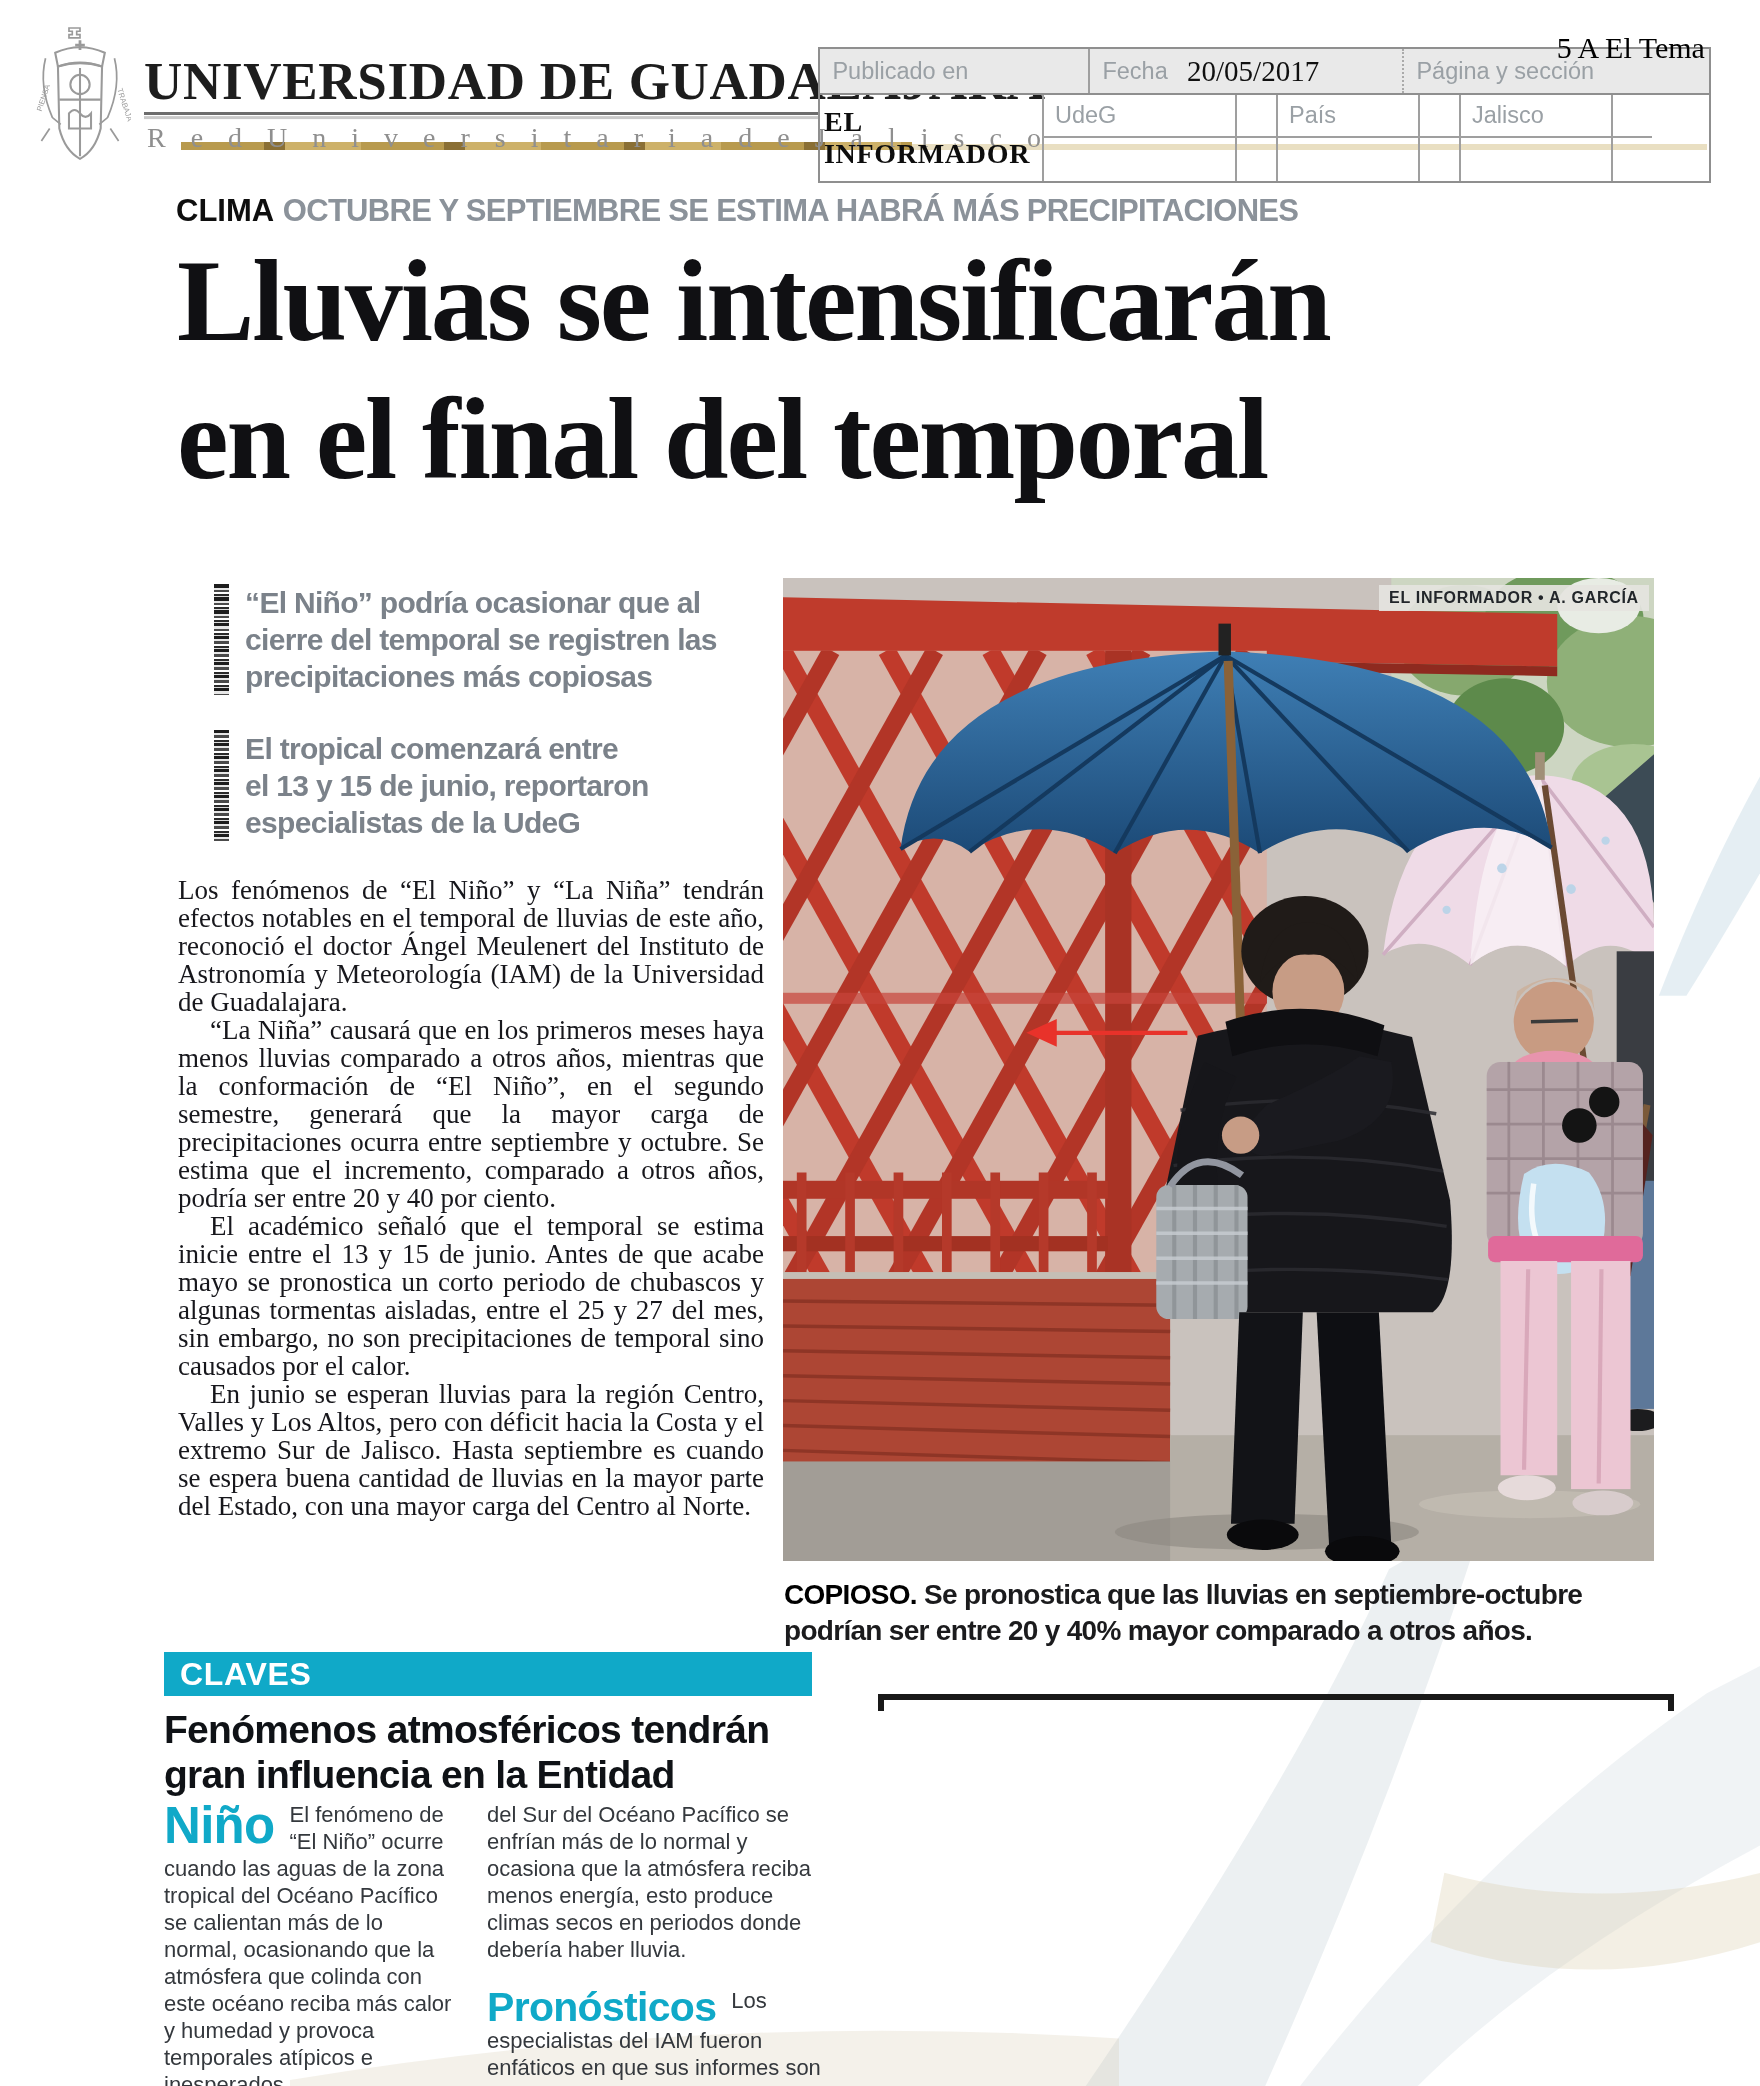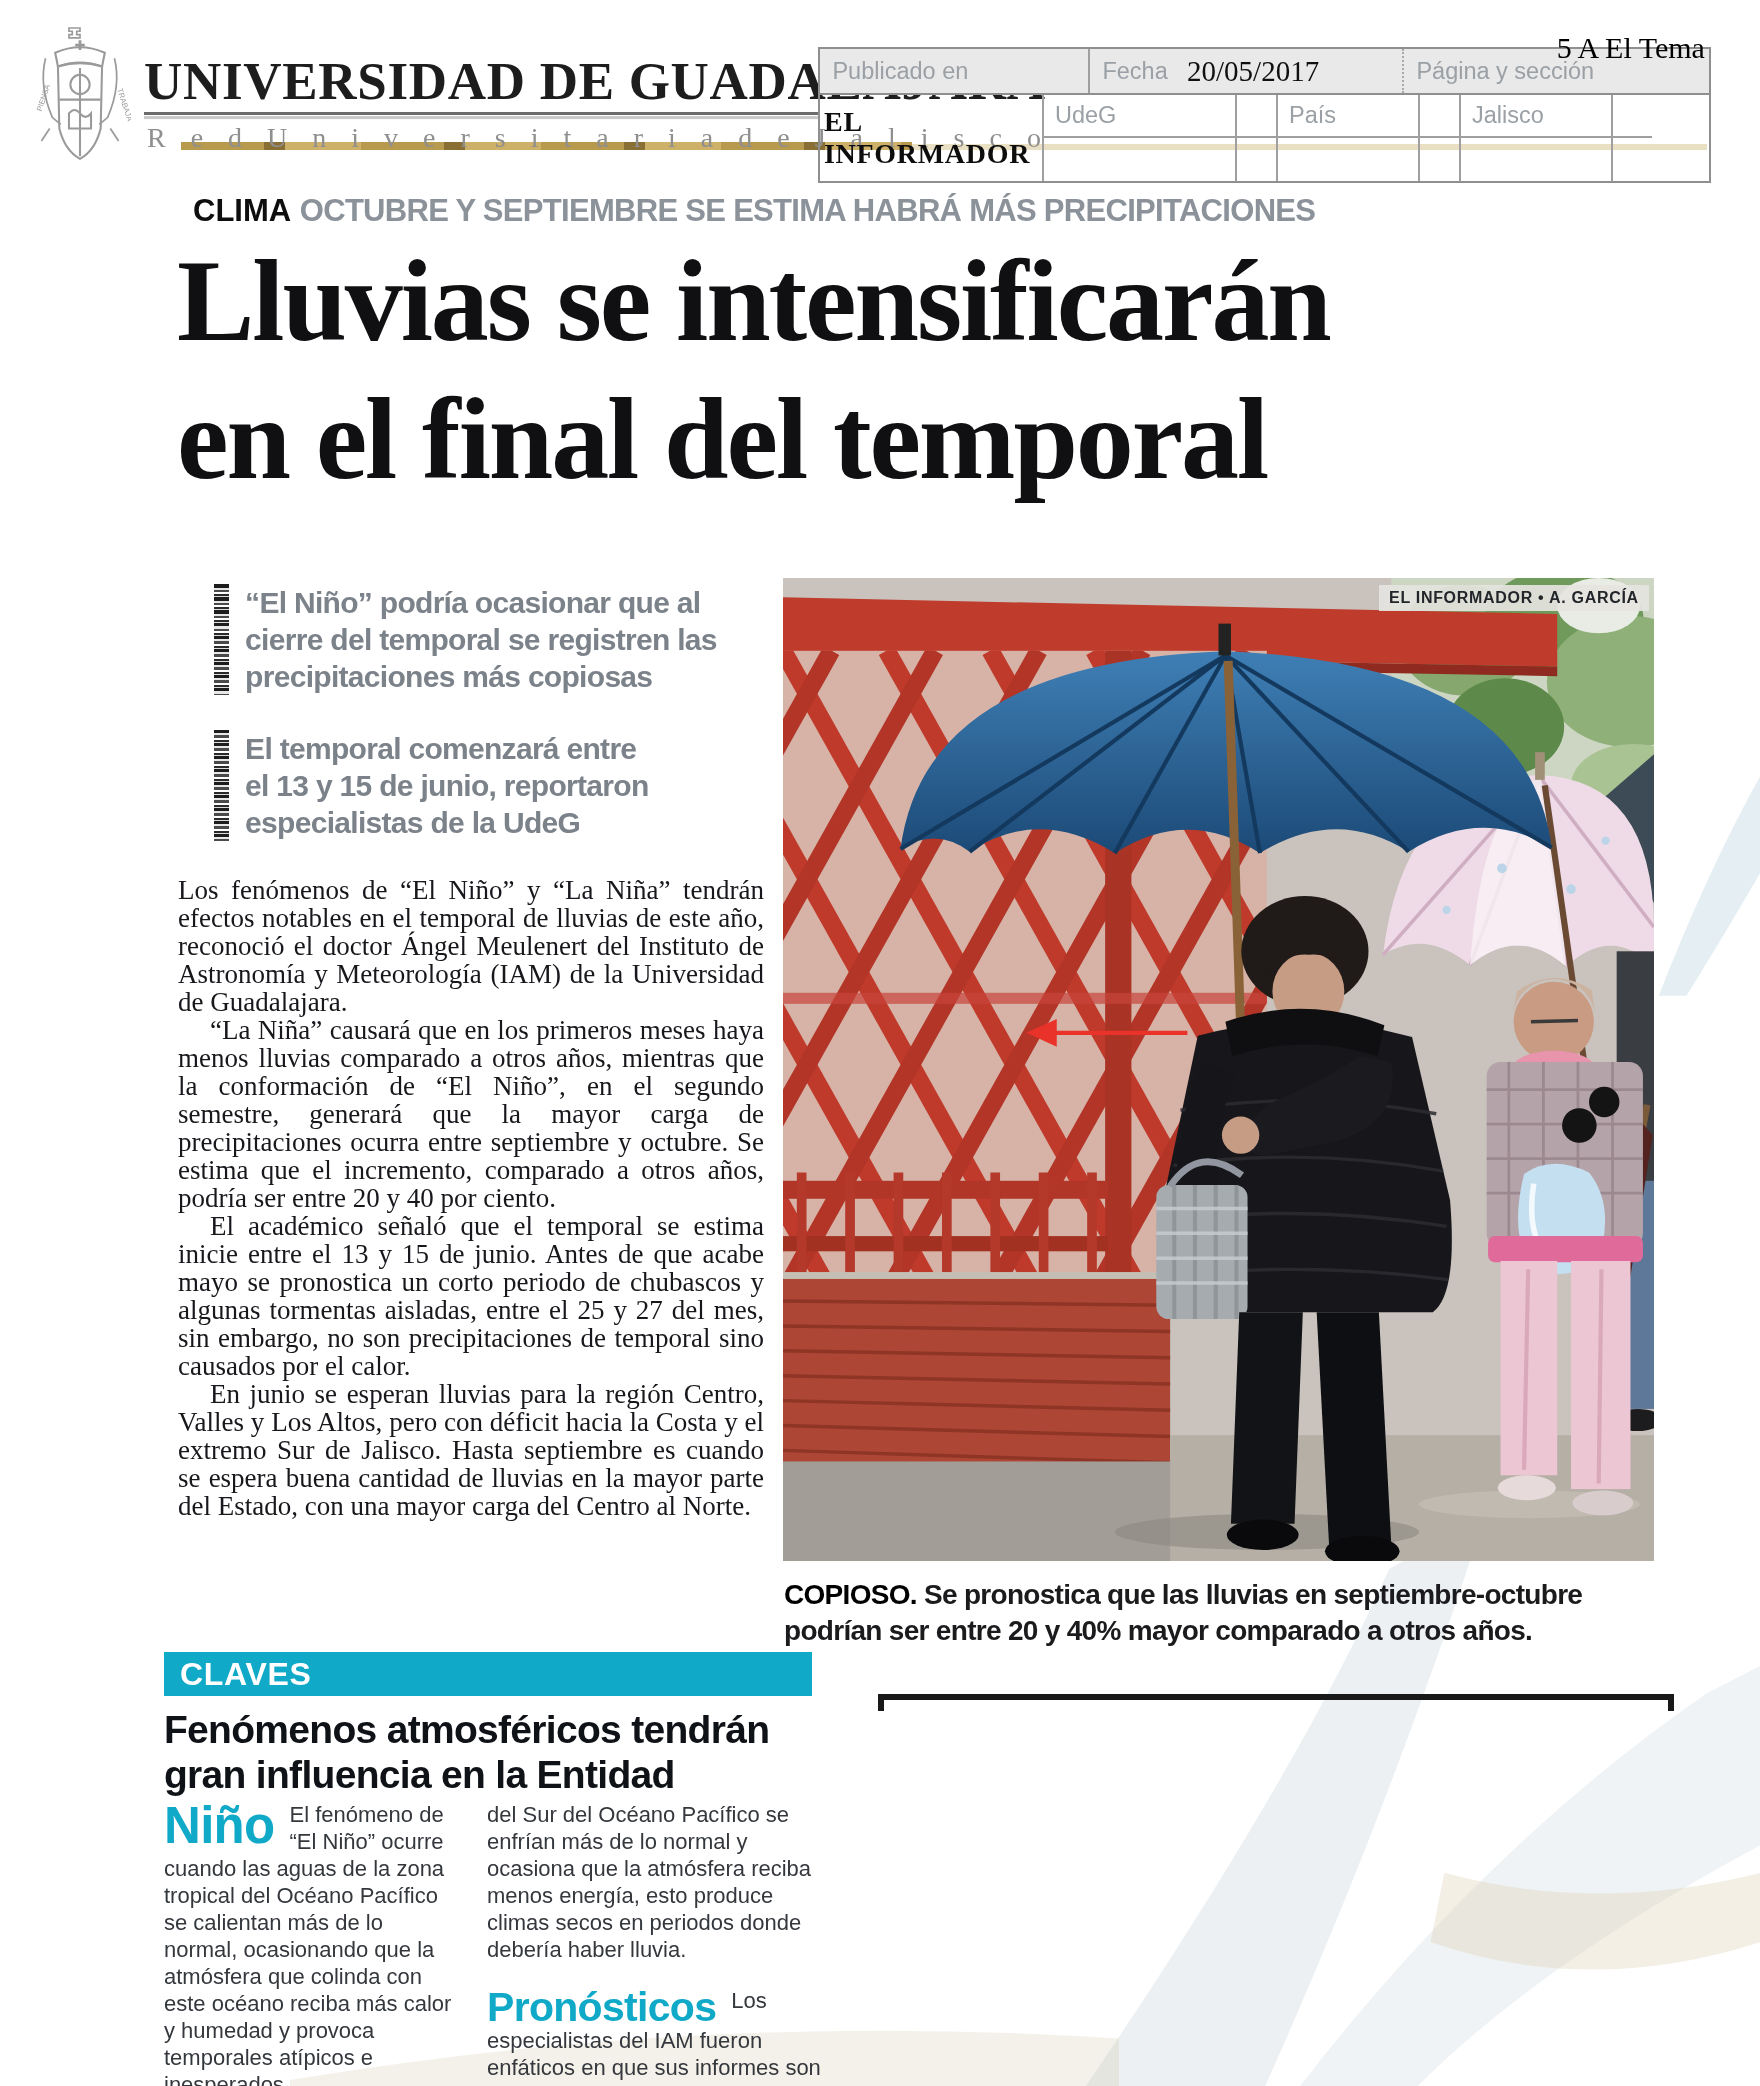--- a/index.html
+++ b/index.html
@@ -32,21 +32,21 @@
   .mpage{position:absolute;right:4.1px;top:-18px;color:#000;font-family:"Liberation Serif",serif;font-size:30px;white-space:nowrap;}
   .mlower{display:flex;background:transparent;}
   .mpub{width:222px;display:flex;align-items:center;padding-left:4px;box-sizing:border-box;
         font-family:"Liberation Serif",serif;font-weight:900;font-size:28px;color:#0d0d0d;letter-spacing:0.7px;}
   .mgrid{flex:1;display:grid;grid-template-columns:193px 41px 142px 41px 152px 41px;grid-auto-rows:43px;}
   .gcell{border-left:2.1px solid #9f9f9f;border-bottom:2.1px solid #9f9f9f;color:#9aa0a5;font-size:23.5px;
          display:flex;align-items:center;padding-left:11px;box-sizing:border-box;background:transparent;}
   .gcell.last-row{border-bottom:none;}
 
   
-  .kicker{left:193px;top:193px;font-family:"Liberation Sans",sans-serif;font-size:31px;white-space:nowrap;z-index:2;}
+  .kicker{left:176px;top:193px;font-family:"Liberation Sans",sans-serif;font-size:31px;white-space:nowrap;z-index:2;}
   .kicker b{color:#0e0e0e;font-weight:800;}
   .kicker span.rest{color:#8b929a;font-weight:600;letter-spacing:-0.7px;}
   .headline{left:177px;top:232px;width:1417px;font-size:116px;line-height:138px;font-weight:700;
             color:#101013;letter-spacing:-2.1px;z-index:2;font-family:"Liberation Serif",serif;}
 
   
   .deck{left:178px;top:584px;width:594px;z-index:2;}
   .bullet{display:flex;margin-bottom:35px;margin-left:36px;}
   .deckbar{width:14.5px;min-width:14.5px;margin-right:16.6px;
     background:repeating-linear-gradient(180deg,#1d1d1d 0 3.5px,#e7e7e7 3.5px 5.5px,#4a4a4a 5.5px 7.6px,#ffffff 7.6px 9.7px,#2a2a2a 9.7px 11.7px,#dcdcdc 11.7px 13px);}
@@ -166,21 +166,21 @@
       <div class="deckbar"></div>
       <div class="btext">
         <div>“El Niño” podría ocasionar que al</div>
         <div>cierre del temporal se registren las</div>
         <div>precipitaciones más copiosas</div>
       </div>
     </div>
     <div class="bullet">
       <div class="deckbar"></div>
       <div class="btext">
-        <div>El temporal comenzará entre</div>
+        <div>El tropical comenzará entre</div>
         <div>el 13 y 15 de junio, reportaron</div>
         <div>especialistas de la UdeG</div>
       </div>
     </div>
   </div>
 
   <div class="abs body-col">
     <p>Los fenómenos de “El Niño” y “La Niña” tendrán efectos notables en el temporal de lluvias de este año, reconoció el doctor Ángel Meulenert del Instituto de Astronomía y Meteorología (IAM) de la Universidad de Guadalajara.</p>
     <p>“La Niña” causará que en los primeros meses haya menos lluvias comparado a otros años, mientras que la conformación de “El Niño”, en el segundo semestre, generará que la mayor carga de precipitaciones ocurra entre septiembre y octubre. Se estima que el incremento, comparado a otros años, podría ser entre 20 y 40 por ciento.</p>
     <p>El académico señaló que el temporal se estima inicie entre el 13 y 15 de junio. Antes de que acabe mayo se pronostica un corto periodo de chubascos y algunas tormentas aisladas, entre el 25 y 27 del mes, sin embargo, no son precipitaciones de temporal sino causados por el calor.</p>

